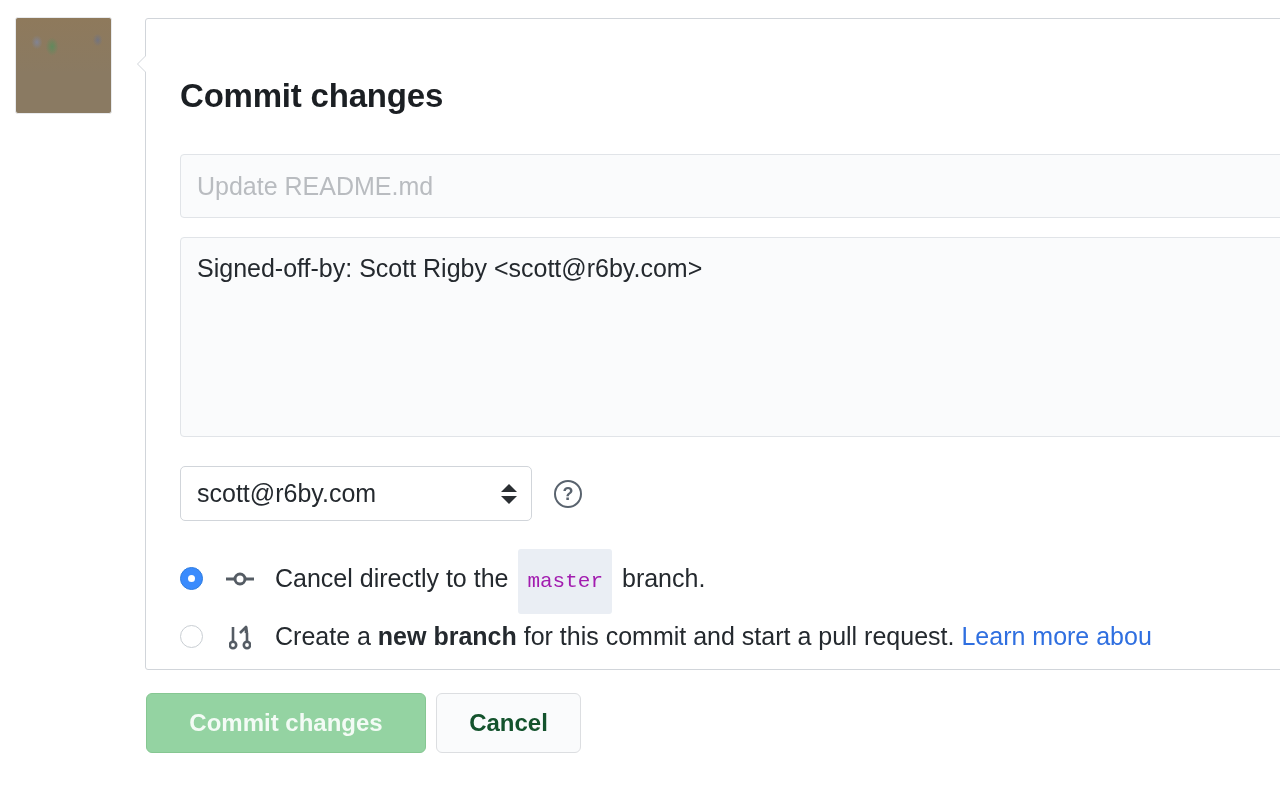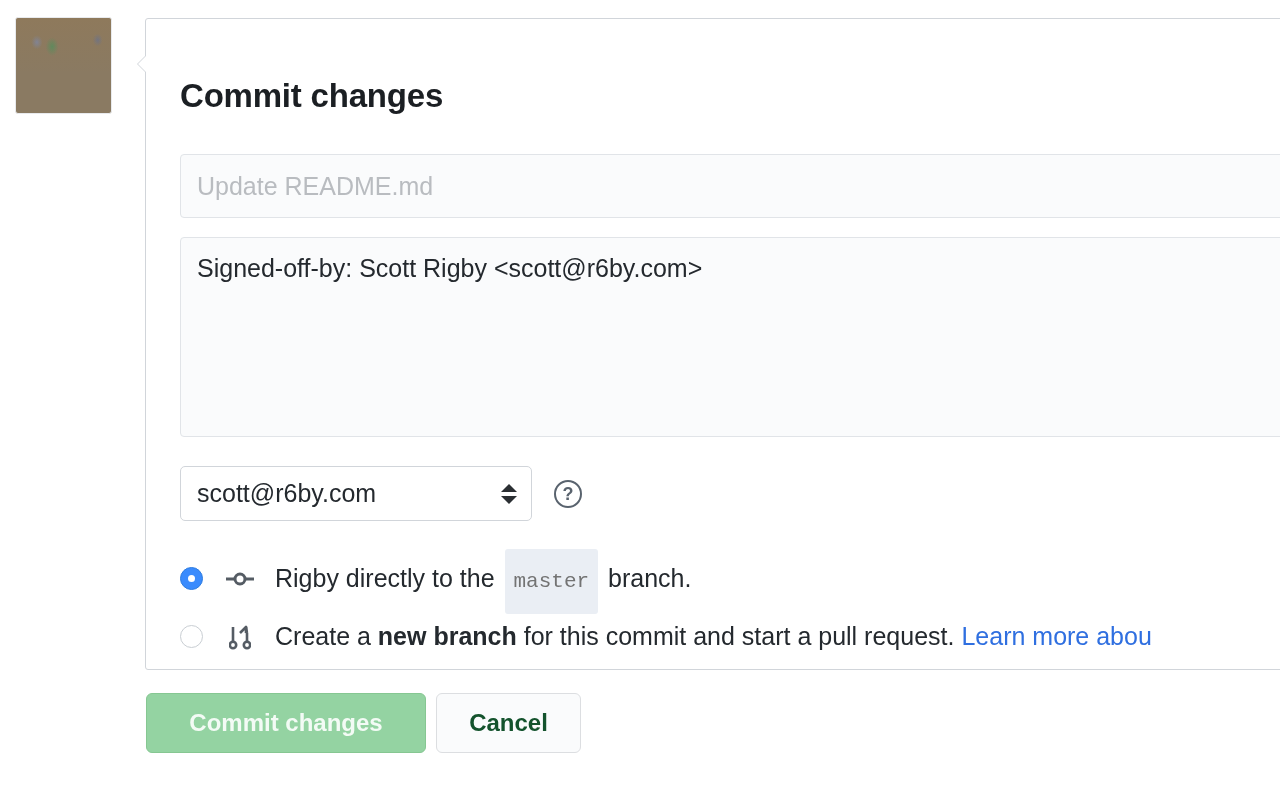--- a/index.html
+++ b/index.html
@@ -259,21 +259,21 @@
     align-items: center;
     flex: none;
   }
   .opt-label { margin-left: 20px; }
   .opt-label b { font-weight: bold; }
 
   code.branch {
     font-family: "Liberation Mono", monospace;
     font-size: 21px;
     background: #eaeef4;
-    color: #737373;
+    color: #a21caf;
     border-radius: 3px;
     padding: 21px 9px;
     margin: 0 3px;
   }
   a.learn-link {
     color: #2f6fe0;
     text-decoration: none;
   }
 
   
@@ -343,21 +343,21 @@
       <div class="option opt1">
         <span class="radio checked"></span>
         <span class="opt-icon">
           <svg width="28" height="16" viewBox="0 0 28 16">
             <line x1="0" y1="8" x2="8" y2="8" stroke="#555c64" stroke-width="3"></line>
             <line x1="20" y1="8" x2="28" y2="8" stroke="#555c64" stroke-width="3"></line>
             <circle cx="14" cy="8" r="5" fill="none" stroke="#555c64" stroke-width="3"></circle>
           </svg>
         </span>
         <span class="opt-label">
-          <span>Rigby directly to the</span>
+          <span>Cancel directly to the</span>
           <code class="branch">master</code>
           <span>branch.</span>
         </span>
       </div>
 
       <div class="option opt2">
         <span class="radio unchecked"></span>
         <span class="opt-icon">
           <svg width="22" height="26" viewBox="0 0 22 26">
             <circle cx="4" cy="21" r="3.2" fill="none" stroke="#555c64" stroke-width="2.6"></circle>

